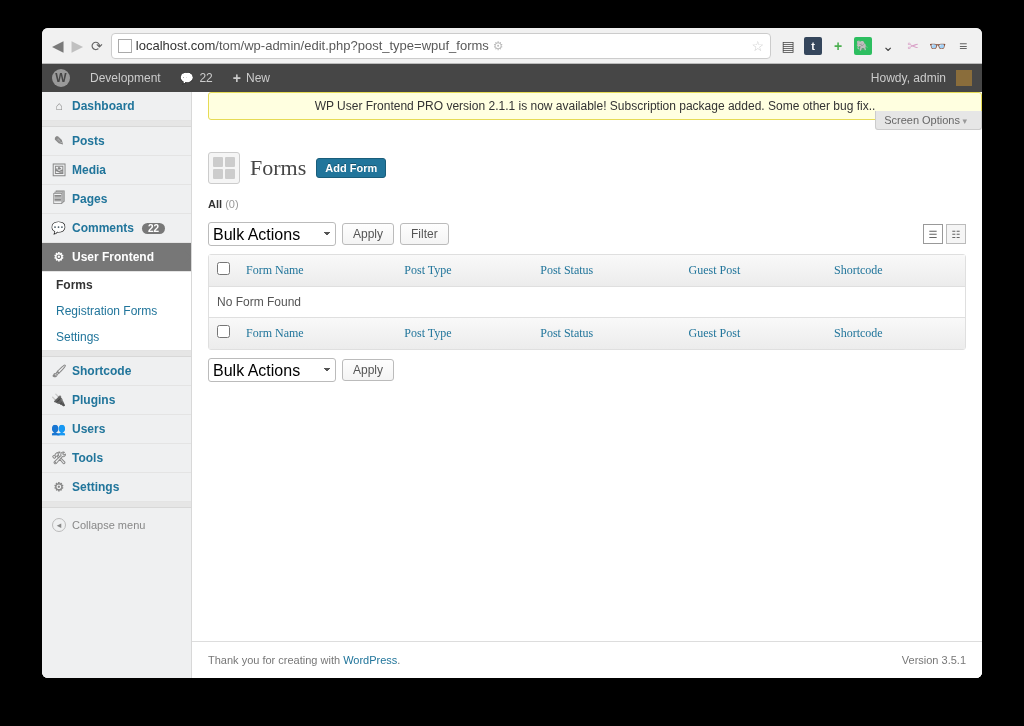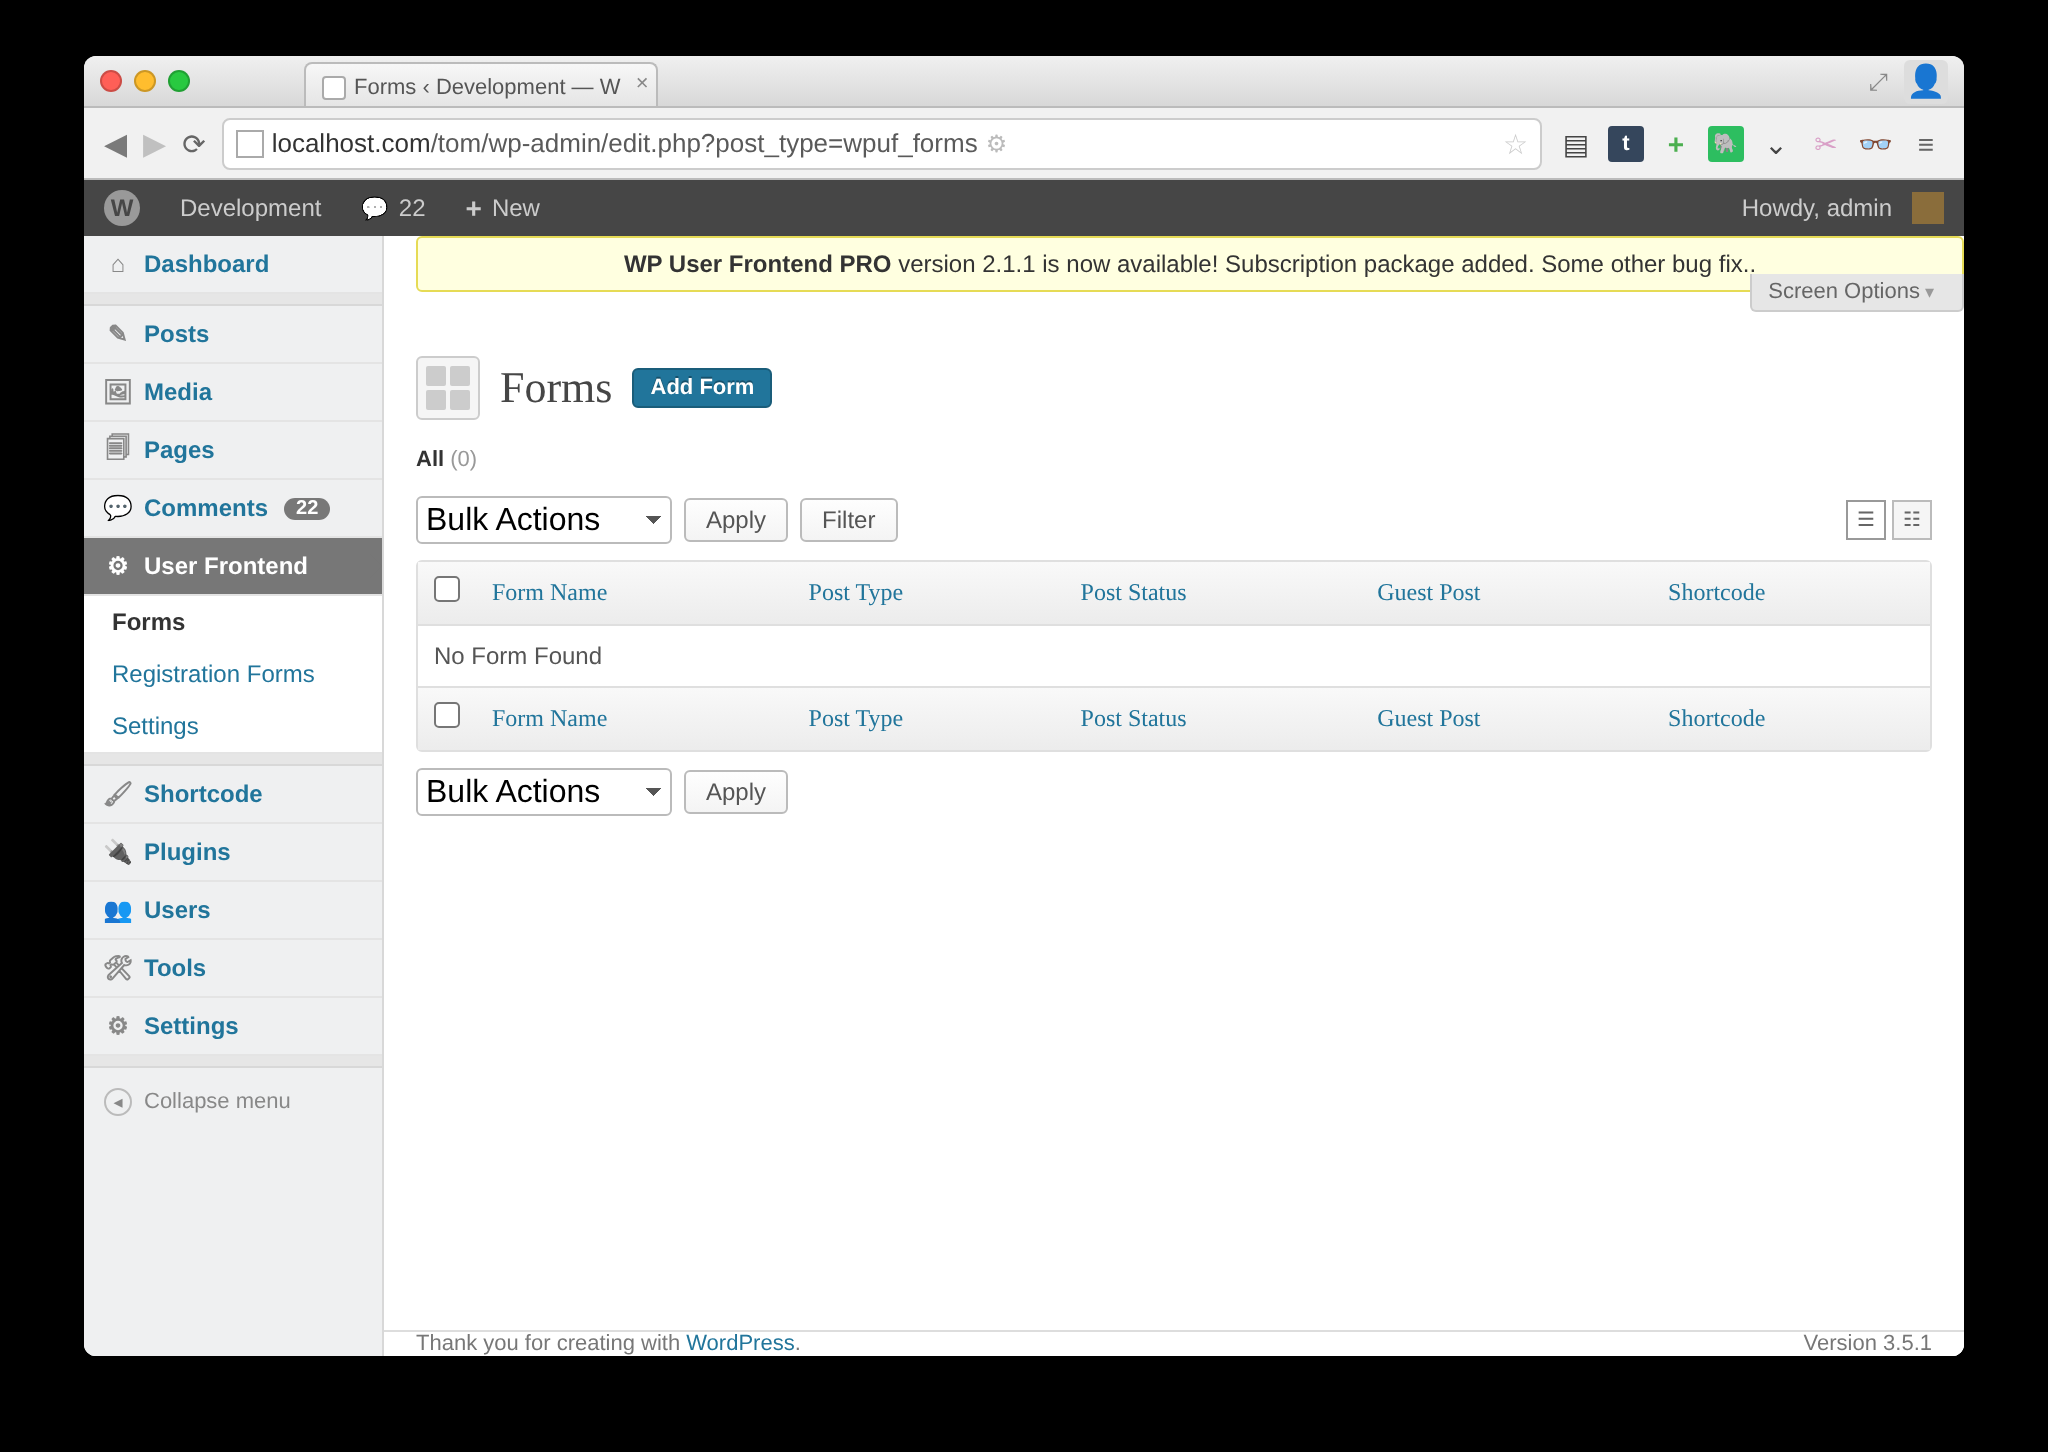--- a/index.html
+++ b/index.html
@@ -55,21 +55,21 @@
 .submenu a { display:block; padding:6px 10px 6px 14px; color:#21759b; font-size:12px; text-decoration:none; }
 .submenu a.current { color:#333; font-weight:bold; }
 .menu-separator { height:6px; background:#e6e6e6; border-bottom:1px solid #d8d8d8; }
 .collapse-item { padding:10px; color:#888; font-size:11px; display:flex; align-items:center; gap:6px; cursor:pointer; }
 .collapse-icon { width:14px; height:14px; border:1px solid #bbb; border-radius:50%; display:flex; align-items:center; justify-content:center; font-size:9px; }
 
 .wp-content { flex:1; background:#fff; overflow:auto; position:relative; display:flex; flex-direction:column; }
 .wp-content-inner { padding: 10px 16px 10px 16px; flex:1; }
 
 .notice { margin:0 0 10px 16px; background:#ffffe0; border:1px solid #e6db55; padding:6px 10px; font-size:12px; color:#333; position:relative; border-radius:3px; display:flex; align-items:center; justify-content:center; }
-.notice strong { font-weight:bold; }
+.notice strong { font-weight:normal; }
 .screen-options { position:absolute; right:0; top:-1px; background:#e6e6e6; border:1px solid #ccc; border-top:none; border-radius:0 0 3px 3px; padding:3px 14px 3px 8px; font-size:11px; color:#666; cursor:pointer;margin-top:20px; }
 .screen-options::after { content:" ▾"; font-size:9px; color:#999; }
 
 .page-heading { display:flex; align-items:center; gap:10px; margin:12px 0 14px 0; }
 .heading-icon { width:32px; height:32px; border:1px solid #ccc; border-radius:3px; background:#f5f5f5; display:grid; grid-template:1fr 1fr/1fr 1fr; gap:2px; padding:4px; }
 .heading-icon span { background:#ccc; border-radius:1px; }
 .page-title { font-family: Georgia, 'Times New Roman', serif; font-size:22px; font-weight:normal; color:#464646; }
 .add-new-btn { background:#21759b; color:#fff; font-size:11px; padding:3px 8px; border-radius:3px; border:1px solid #1a5d7a; cursor:pointer; font-weight:bold; text-shadow:0 -1px 0 rgba(0,0,0,0.3); }
 
 .subsubsub { font-size:11px; color:#666; margin-bottom:12px; }
@@ -84,44 +84,28 @@
 .view-btn.active { background:#fff; border-color:#999; }
 
 table.wp-list { width:100%; border:1px solid #dfdfdf; border-radius:3px; border-collapse:separate; border-spacing:0; font-size:12px; }
 table.wp-list thead th, table.wp-list tfoot th { background:linear-gradient(#f9f9f9,#ececec); text-align:left; padding:7px 8px; color:#21759b; font-family:Georgia,serif; font-weight:normal; border-bottom:1px solid #dfdfdf; }
 table.wp-list tfoot th { border-top:1px solid #dfdfdf; border-bottom:none; }
 table.wp-list .check-col { width:24px; text-align:center; }
 table.wp-list .check-col input { cursor:pointer; }
 table.wp-list td { padding:8px; color:#555; }
 table.wp-list tbody tr { background:#fff; }
 
-.footer { border-top:1px solid #ddd; padding:0 16px; font-size:11px; color:#777; display:flex; justify-content:space-between; background:#fff; }
+.footer { border-top:1px solid #ddd; padding:12px 16px; font-size:11px; color:#777; display:flex; justify-content:space-between; background:#fff; }
 .footer a { color:#21759b; text-decoration:none; }
 </style>
 </head>
 <body>
 
 <div class="browser-window">
 
-  <div class="browser-titlebar">
-    <div class="traffic-lights">
-      <div class="light red"></div>
-      <div class="light yellow"></div>
-      <div class="light green"></div>
-    </div>
-    <div class="browser-tab">
-      <span class="tab-page-icon"></span>
-      <span>Forms ‹ Development — W</span>
-      <span class="tab-close">×</span>
-    </div>
-    <div class="titlebar-right-icons">
-      <span class="expand-icon">⤢</span>
-      <span class="user-silhouette">👤</span>
-    </div>
-  </div>
 
   <div class="browser-toolbar">
     <span class="nav-btn">◀</span>
     <span class="nav-btn disabled">▶</span>
     <span class="reload-btn">⟳</span>
     <div class="url-bar">
       <span class="page-icon"></span>
       <span class="url-text"><span class="url-host">localhost.com</span><span>/tom/wp-admin/edit.php?post_type=wpuf_forms</span></span>
       <span style="color:#bbb;font-size:12px;">⚙</span>
       <span class="url-star">☆</span>

